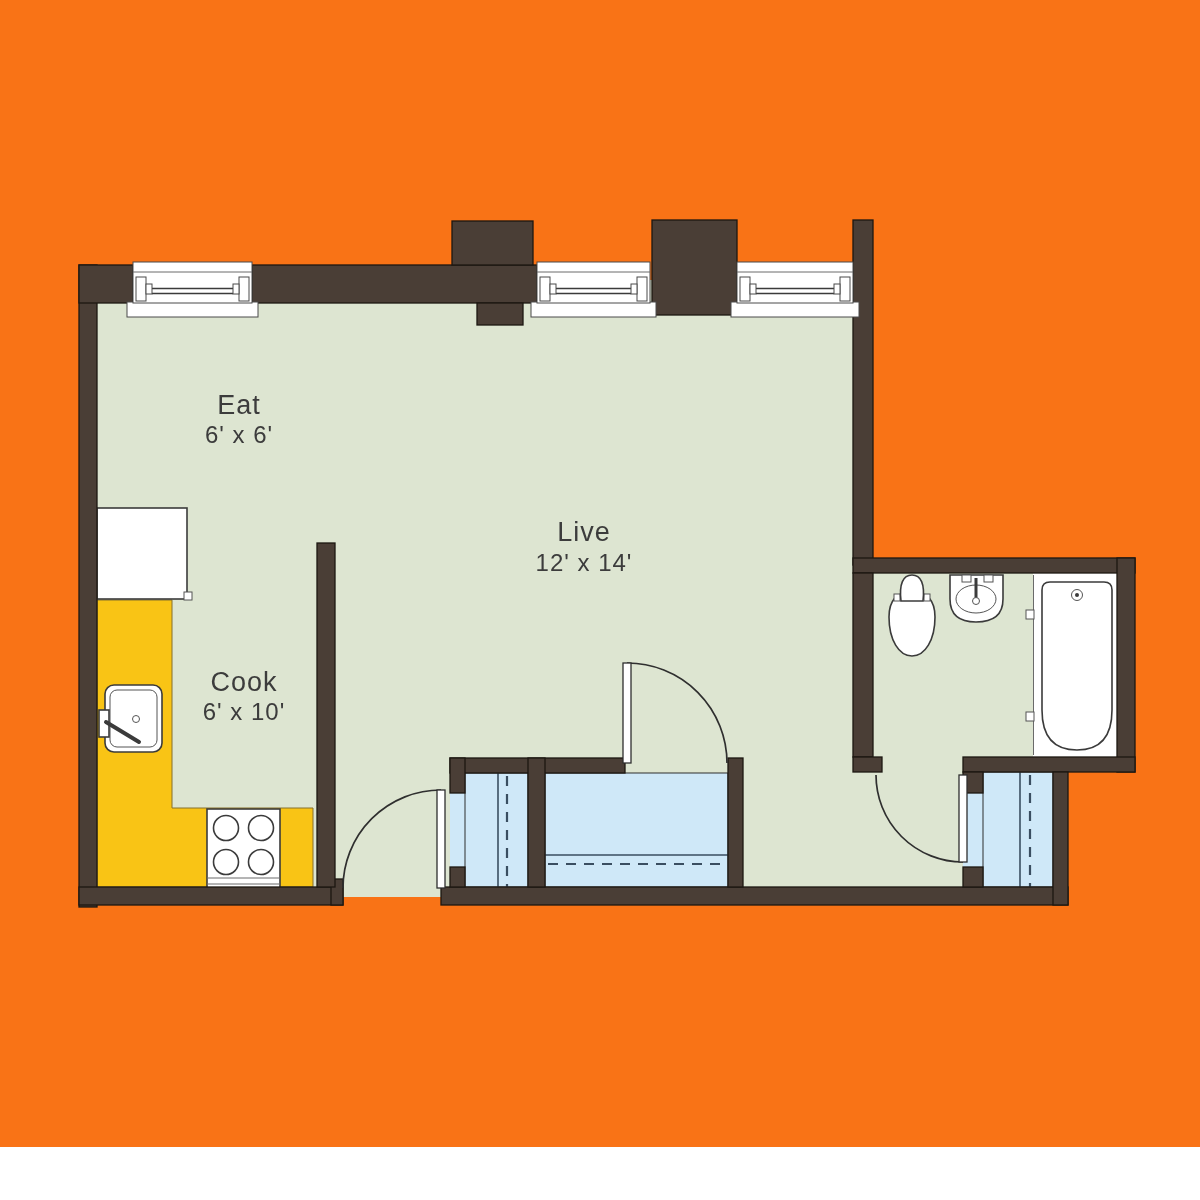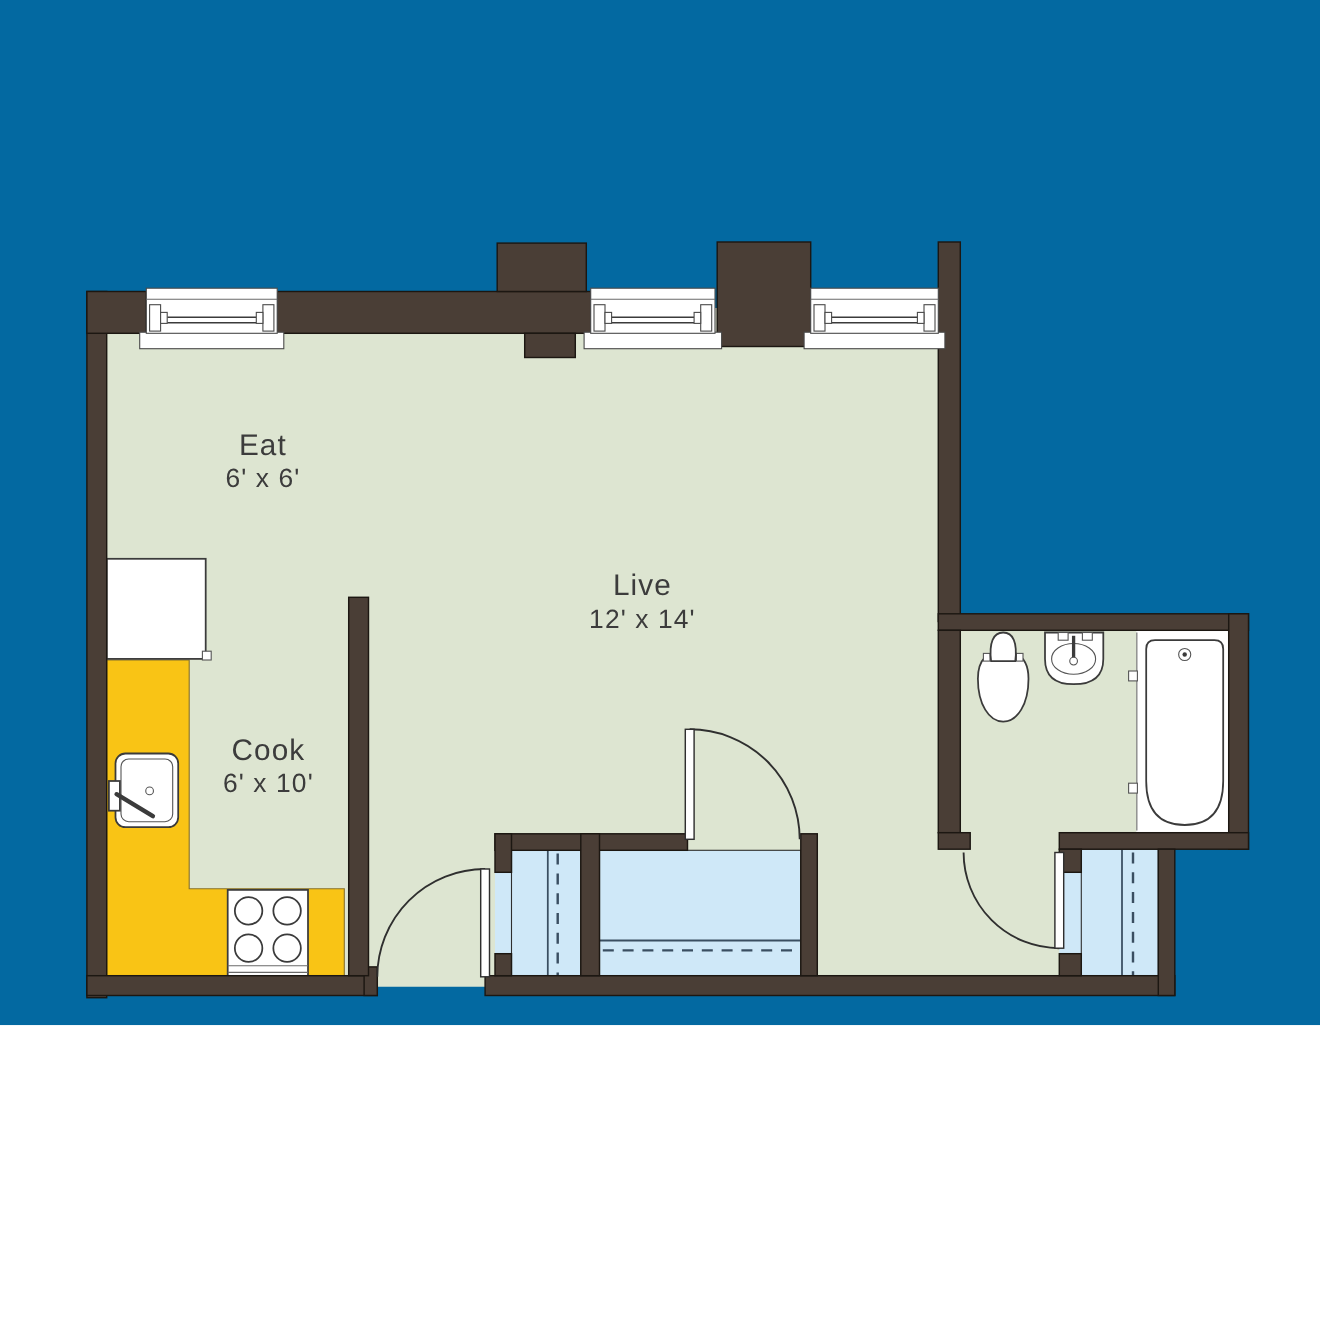--- a/index.html
+++ b/index.html
@@ -1,16 +1,16 @@
 <!DOCTYPE html>
 <html style="--wall: #4a3e36; --floor: #dde5d1; --counter: #f9c415; --closet: #cfe8f8; --text: #3c3c3c;"><head>
 <meta charset="utf-8">
 <style>
   html,body{margin:0;padding:0;background:#ffffff;}
-  .stage{position:relative;width:1200px;height:932px;background:#0369a1;overflow:hidden;
+  .stage{position:relative;width:1200px;height:1147px;background:#f97316;overflow:hidden;
          font-family:"Liberation Sans", sans-serif;}
   svg{display:block}
   .floor{fill:var(--floor);}
   .wall{fill:var(--wall);stroke:#1c1712;stroke-width:1.3;}
   .counter{fill:var(--counter);stroke:#86712c;stroke-width:1;}
   .closet{fill:var(--closet);stroke:#2e2e2e;stroke-width:1;}
   .closet-sliver{fill:var(--closet);stroke:none;}
   .rodline{stroke:#3a4e61;stroke-width:1.6;fill:none;}
   .rodline-dash{stroke:#3a4e61;stroke-width:2.2;fill:none;stroke-dasharray:10 8;}
   .fixture{fill:#ffffff;stroke:#3b3b3b;stroke-width:1.6;}

